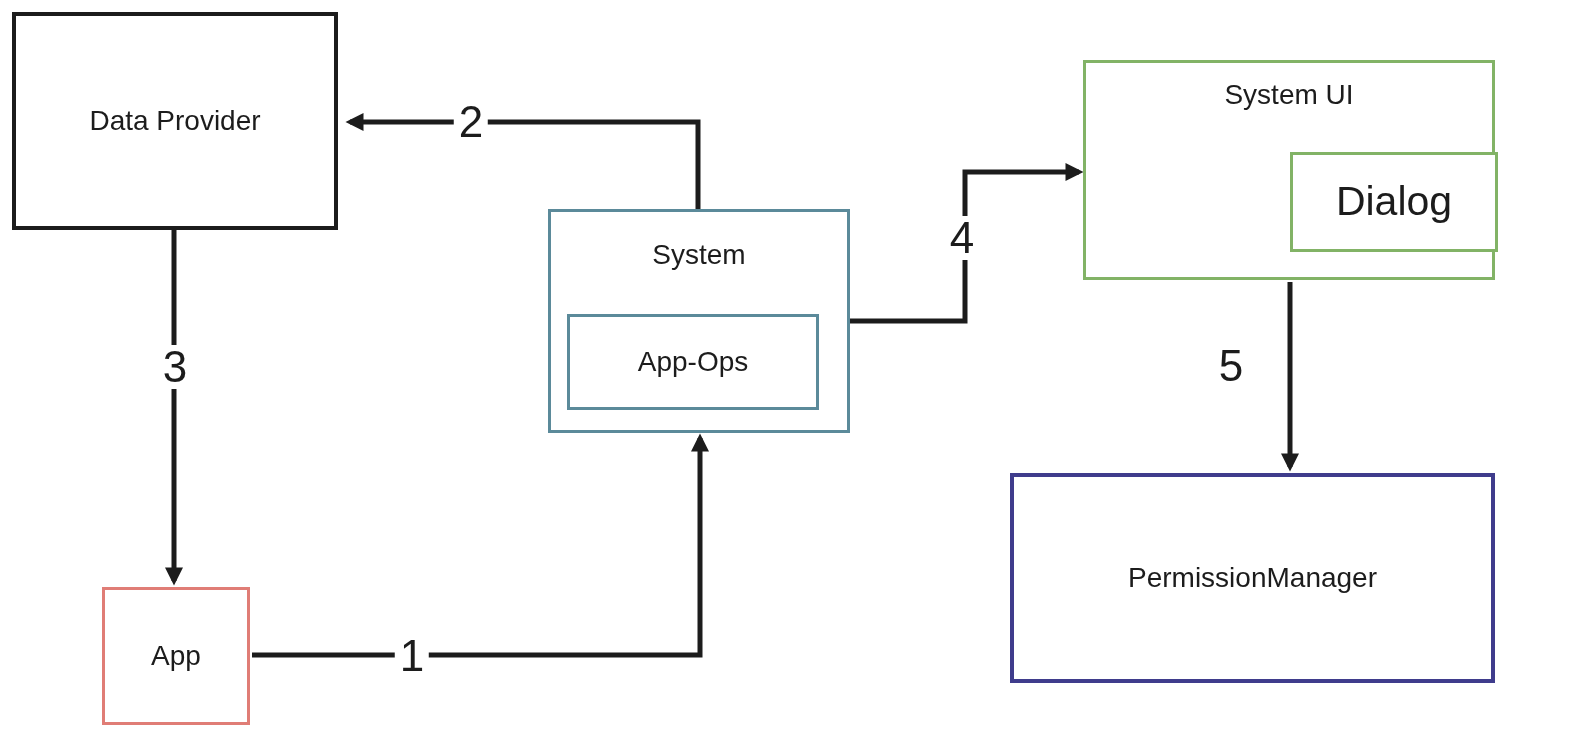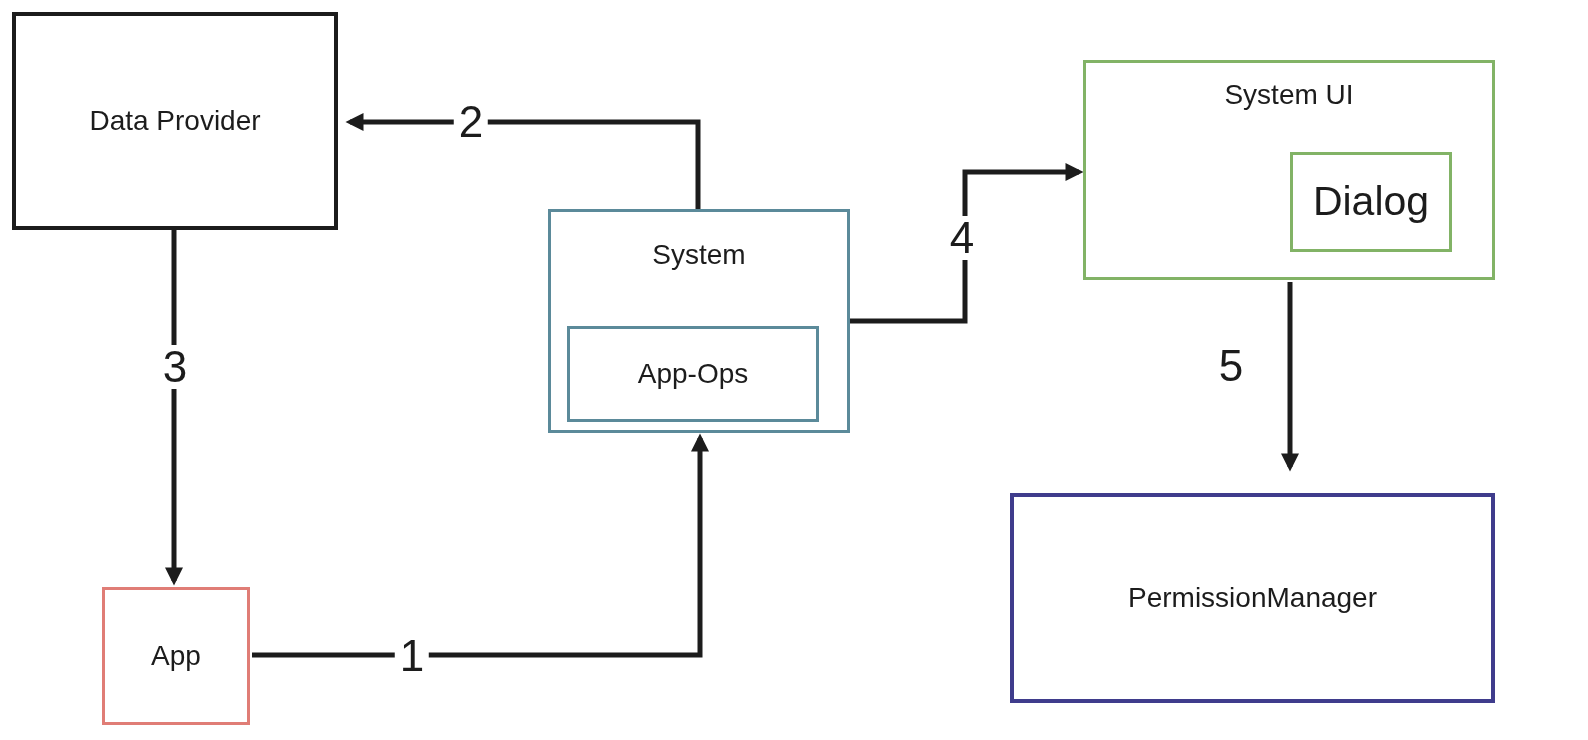--- a/index.html
+++ b/index.html
@@ -44,33 +44,32 @@
   #node-app-ops {
     left: 567px; top: 314px; width: 252px; height: 96px;
     border: 3px solid #5b8a9a;
   }
   #node-system-ui {
     left: 1083px; top: 60px; width: 412px; height: 220px;
     border: 3px solid #82b366;
     padding-top: 17px;
   }
   #node-dialog {
-    left: 1290px; top: 152px; width: 162px; height: 100px;
+    left: 1290px; top: 152px; width: 208px; height: 100px;
     border: 3px solid #82b366;
     font-size: 41px;
   }
   #node-app {
     left: 102px; top: 587px; width: 148px; height: 138px;
     border: 3px solid #e07d76;
     text-align: right;
   }
   #node-permission-manager {
     left: 1010px; top: 473px; width: 485px; height: 210px;
     border: 4px solid #3f3c8c;
-    margin-top: 20px;
   }
   #edges-svg {
     position: absolute;
     left: 0; top: 0;
     width: 1588px;
     height: 740px;
     pointer-events: none;
   }
   #edges-svg path.edge {
     fill: none;
@@ -106,21 +105,21 @@
   </svg>
 
   <div class="node" id="node-data-provider" style="border-color: rgb(28, 28, 28);">
     <span>Data Provider</span>
   </div>
 
   <div class="node top-label" id="node-system" style="border-color: rgb(91, 138, 154);">
     <span>System</span>
   </div>
 
-  <div class="node" id="node-app-ops" style="border-color: rgb(91, 138, 154); margin-top: 12px;">
+  <div class="node" id="node-app-ops" style="border-color: rgb(91, 138, 154);">
     <span>App-Ops</span>
   </div>
 
   <div class="node top-label" id="node-system-ui" style="border-color: rgb(130, 179, 102);">
     <span>System UI</span>
   </div>
 
   <div class="node" id="node-dialog" style="border-color: rgb(130, 179, 102);">
     <span>Dialog</span>
   </div>

